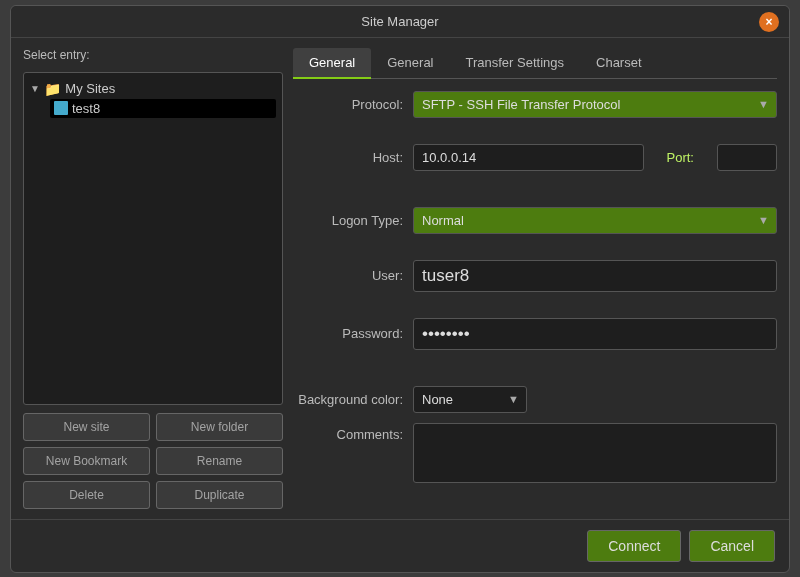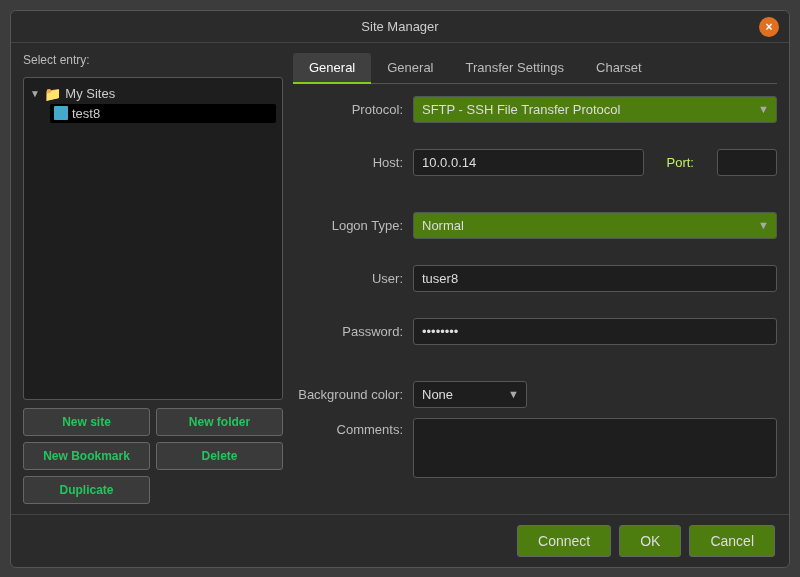--- a/index.html
+++ b/index.html
@@ -116,26 +116,25 @@
     }
     .btn-grid {
       display: grid;
       grid-template-columns: 1fr 1fr;
       gap: 6px;
     }
     .btn {
       background: #3a3a3a;
       border: 1px solid #666;
       border-radius: 3px;
-      color: #22c55e;
+      color: #a3a3a3;
       padding: 6px 10px;
       cursor: pointer;
       font-size: 12px;
       text-align: center;
-      font-weight: bold;
     }
     
     .right-panel {
       flex: 1;
       display: flex;
       flex-direction: column;
     }
     .tabs {
       display: flex;
       border-bottom: 1px solid #555;
@@ -173,21 +172,21 @@
       text-align: right;
       padding-right: 10px;
     }
     .form-control {
       flex: 1;
       background: #1e1e1e;
       border: 1px solid #555;
       border-radius: 3px;
       color: #ddd;
       padding: 5px 8px;
-      font-size: 13px;
+      font-size: 17px;
       outline: none;
     }
     .select-wrapper {
       flex: 1;
       position: relative;
     }
     .select-wrapper select {
       width: 100%;
       background: #4d7c0f;
       border: 1px solid #555;
@@ -314,20 +313,21 @@
         </div>
         <div class="tree-item selected">
           <span class="site-icon"></span>
           <span>test8</span>
         </div>
       </div>
       <div class="btn-grid">
         <button class="btn">New site</button>
         <button class="btn">New folder</button>
         <button class="btn">New Bookmark</button>
+        <button class="btn">Rename</button>
         <button class="btn">Delete</button>
         <button class="btn">Duplicate</button>
       </div>
     </div>
 
     <div class="right-panel">
       <div class="tabs">
         <div class="tab active">General</div>
         <div class="tab">General</div>
         <div class="tab">Transfer Settings</div>
@@ -401,16 +401,15 @@
         <div class="form-row" style="align-items: flex-start; flex: 1;">
           <span class="form-label" style="margin-top: 4px;">Comments:</span>
           <textarea class="comments-area" style="flex: 1 1 0%;"></textarea>
         </div>
       </div>
     </div>
   </div>
 
   <div class="bottom-bar">
     <button class="btn-primary">Connect</button>
-    <button class="btn-primary">OK</button>
     <button class="btn-primary">Cancel</button>
   </div>
 </div>
 
 </body></html>

